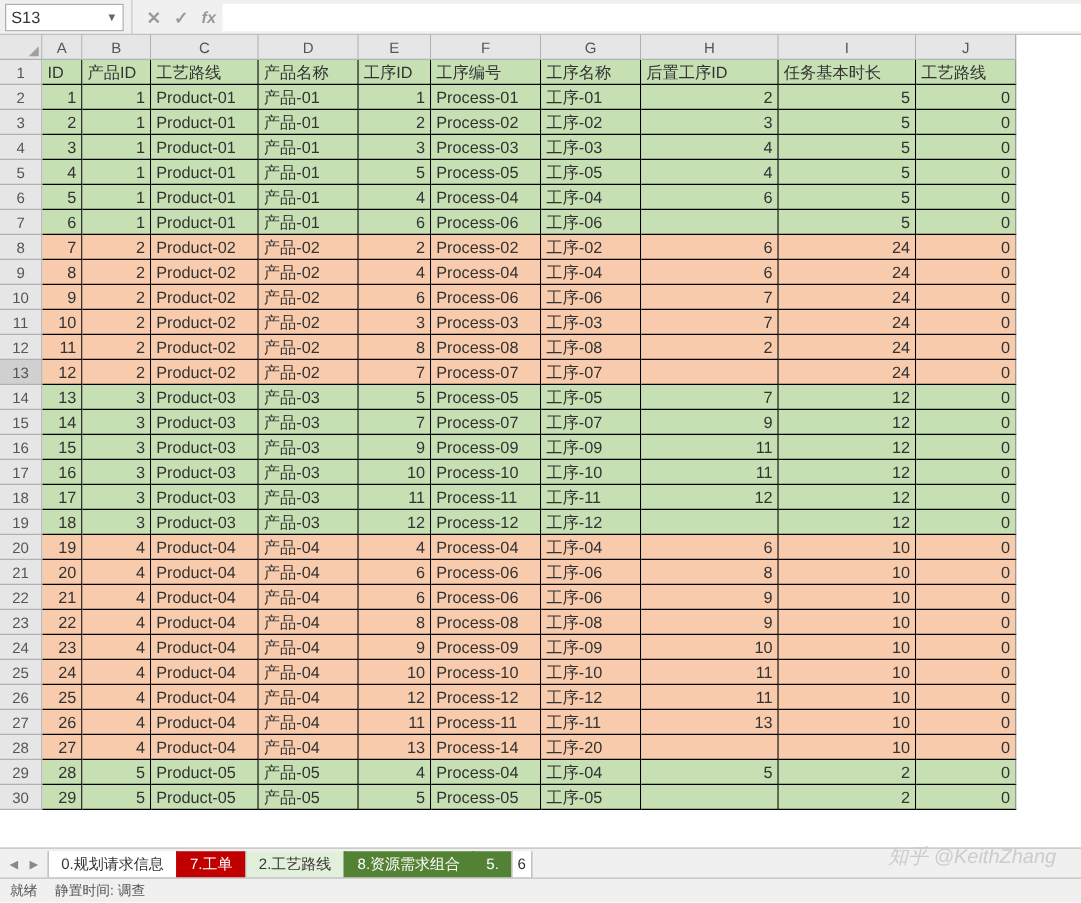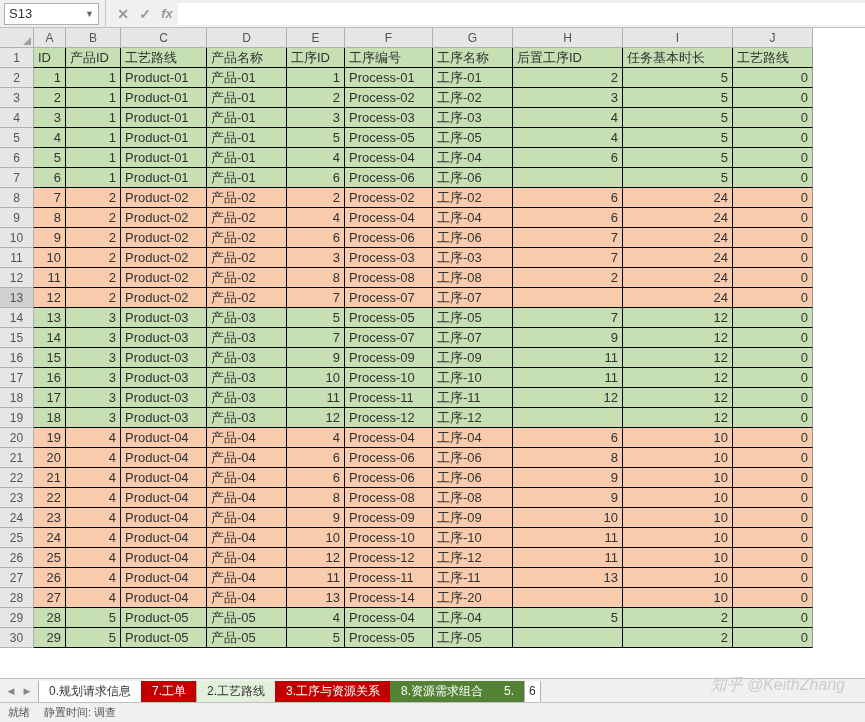--- a/index.html
+++ b/index.html
@@ -477,21 +477,20 @@
 
 <div class="tabs">
   <div class="nav">
     <span>◀</span>
     <span>▶</span>
   </div>
   <div id="tabstrip" style="display:flex;">
       <div class="tab ">0.规划请求信息</div>
       <div class="tab red">7.工单</div>
       <div class="tab ltg">2.工艺路线</div>
-      <div class="tab red">3.工序与资源关系</div>
       <div class="tab grn">8.资源需求组合</div>
       <div class="tab grn">5.</div>
       <div class="tab tiny">6</div>
     </div>
 </div>
 
 <div class="watermark">知乎 @KeithZhang</div>
 
 <div class="status">
   <span>就绪</span>

